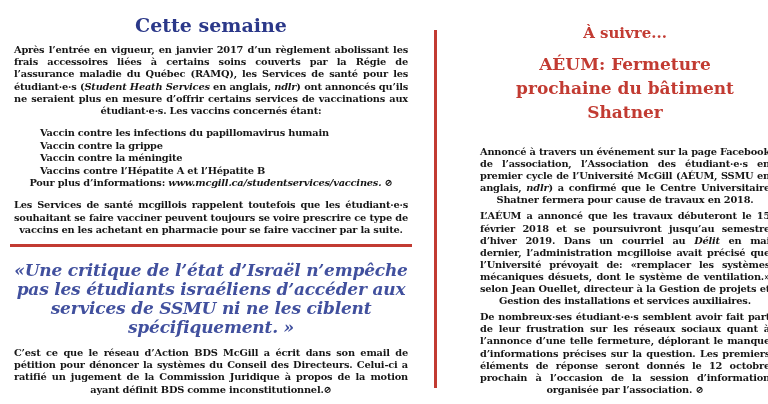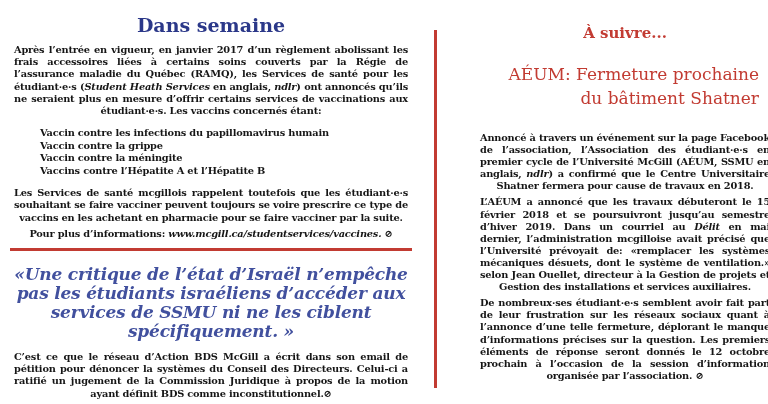--- a/index.html
+++ b/index.html
@@ -48,48 +48,48 @@
   .vline{
     position:absolute;left:434px;top:30px;width:3px;height:358px;
     background:var(--red);
   }
 
   .section-title-right{
     color:var(--red);font-size:15px;font-weight:bold;
     text-align:center;margin:8px 0 0;
   }
   .headline{
-    color:var(--red);font-size:17px;font-weight:normal;line-height:24px;
-    text-align:right;margin:20px auto 0;width:268px;
+    color:var(--red);font-size:17px;font-weight:bold;line-height:24px;
+    text-align:center;margin:10px auto 0;width:268px;
   }
   .rbody{margin-top:22px;}
   .rbody .body{line-height:12.1px;}
   i{font-style:italic;}
 </style>
 </head>
 <body>
 
 <div class="page">
 
   <section class="col left-col">
-    <h1 class="section-title-left">Dans semaine</h1>
+    <h1 class="section-title-left">Cette semaine</h1>
 
 
     <p class="body just intro"><span>Après l’entrée en vigueur, en janvier 2017 d’un règlement abolissant les frais accessoires liées à certains soins couverts par la Régie de l’assurance maladie du Québec (RAMQ), les Services de santé pour les étudiant·e·s (</span><i>Student Heath Services</i><span> en anglais, </span><i>ndlr</i><span>) ont annoncés qu’ils ne seraient plus en mesure d’offrir certains services de vaccinations aux étudiant·e·s. Les vaccins concernés étant:</span></p>
 
     <div class="vlist">
         <div class="list-item">Vaccin contre les infections du papillomavirus humain</div>
         <div class="list-item">Vaccin contre la grippe</div>
         <div class="list-item">Vaccin contre la méningite</div>
         <div class="list-item">Vaccins contre l’Hépatite A et l’Hépatite B</div>
       </div>
 
+    <p class="body info-line"><span>Pour plus d’informations: </span><span class="url">www.mcgill.ca/studentservices/vaccines.</span><span> ⊘</span></p>
+
     <p class="body just services">Les Services de santé mcgillois rappelent toutefois que les étudiant·e·s souhaitant se faire vacciner peuvent toujours se voire prescrire ce type de vaccins en les achetant en pharmacie pour se faire vacciner par la suite.</p>
-
-    <p class="body info-line"><span>Pour plus d’informations: </span><span class="url">www.mcgill.ca/studentservices/vaccines.</span><span> ⊘</span></p>
 
     <hr class="red-rule">
 
     <p class="quote">«Une critique de l’état d’Israël n’empêche pas les étudiants israéliens d’accéder aux services de SSMU ni ne les ciblent spécifiquement. »</p>
 
     <p class="body just context">C’est ce que le réseau d’Action BDS McGill a écrit dans son email de pétition pour dénoncer la systèmes du Conseil des Directeurs. Celui-ci a ratifié un jugement de la Commission Juridique à propos de la motion ayant définit BDS comme inconstitutionnel.⊘</p>
   </section>
 
   <div class="vline"></div>
 

